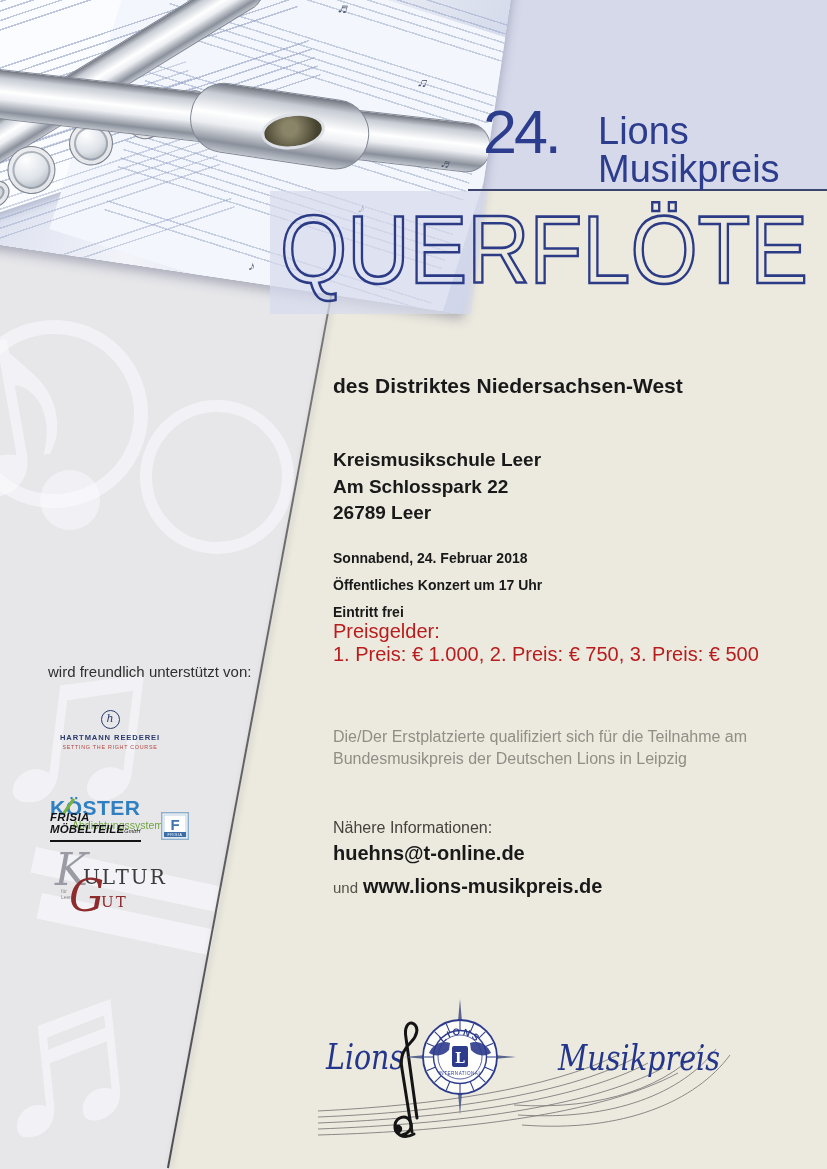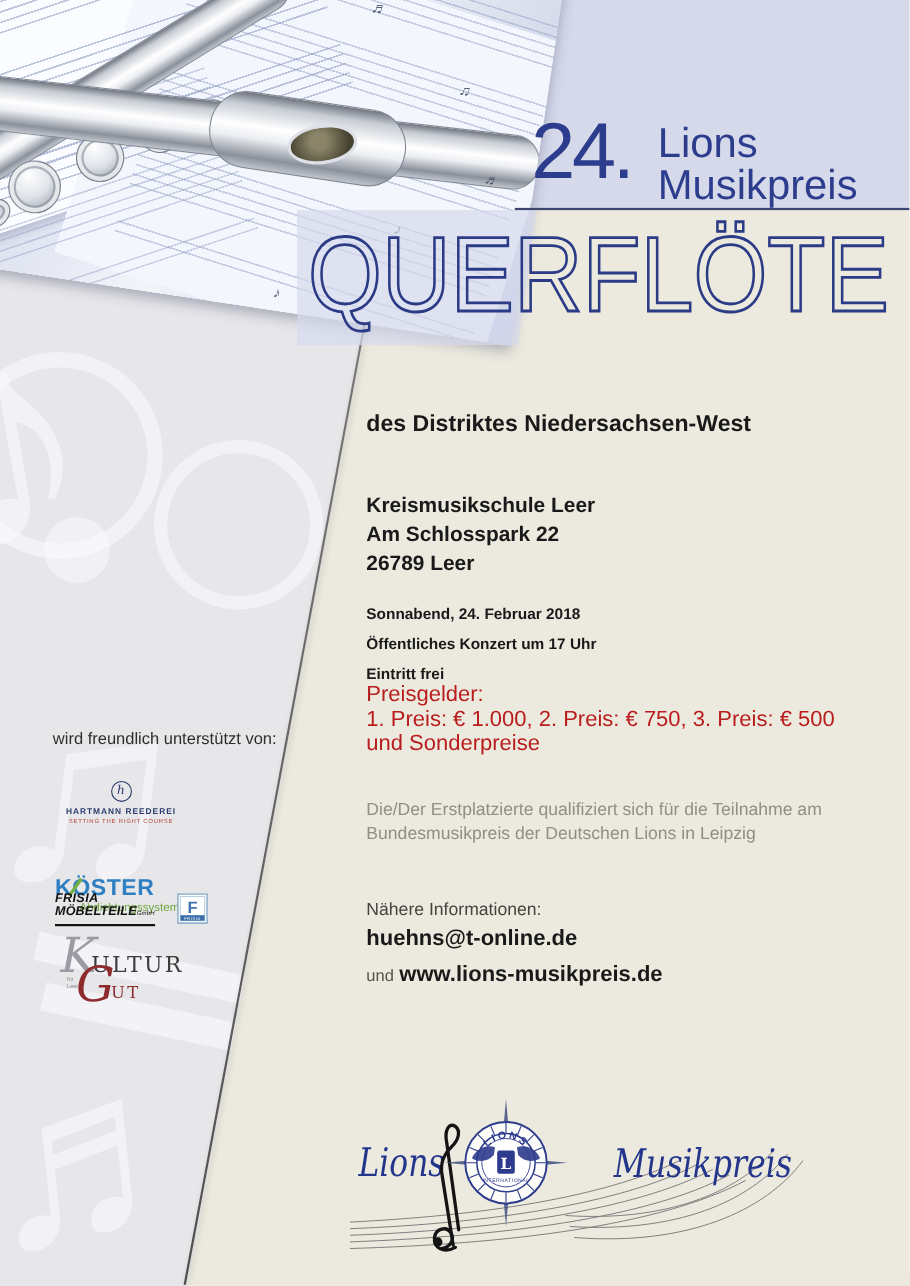--- a/index.html
+++ b/index.html
@@ -4,21 +4,21 @@
 <style>
   html,body{margin:0;padding:0;background:#ffffff;}
   .poster{
     position:relative;width:827px;height:1169px;overflow:hidden;
     background:#ece9df;font-family:"Liberation Sans",sans-serif;
   }
   
   .top-band{position:absolute;left:0;top:0;width:100%;height:190px;background:#d6d9ea;z-index:1;}
   .title-rule{position:absolute;left:468px;top:189px;right:0;height:2px;background:#3c4470;z-index:5;}
   
-  .edition{position:absolute;left:483px;top:102px;font-size:72px;line-height:1;letter-spacing:-3px;
+  .edition{position:absolute;left:483px;top:102px;font-size:61px;line-height:1;letter-spacing:-3px;
     color:#2d3d8e;z-index:6;}
   .brand{position:absolute;left:598px;top:112px;font-size:38px;line-height:38px;color:#2d3d8e;z-index:6;}
   .qsvg{position:absolute;left:266px;top:186px;z-index:6;}
   
   .photo{position:absolute;left:-107px;top:-78px;width:600px;height:350px;z-index:3;
     transform:rotate(8.5deg);overflow:hidden;
     background:linear-gradient(115deg,#eef1f8 0%,#d4daec 28%,#f2f4f9 55%,#c3cbe2 100%);
     box-shadow:0 5px 12px rgba(50,55,90,.35);}
   .sheet{position:absolute;background:#fbfcff;}
   .sheet1{left:-70px;top:-50px;width:460px;height:330px;transform:rotate(-27deg);box-shadow:3px 4px 10px rgba(90,100,140,.35);}
@@ -158,21 +158,20 @@
     <div>26789 Leer</div>
   </div>
   <div class="col event">
     <div>Sonnabend, 24. Februar 2018</div>
     <div>Öffentliches Konzert um 17 Uhr</div>
     <div>Eintritt frei</div>
   </div>
   <div class="col prizes">
     <div>Preisgelder:</div>
     <div>1. Preis: € 1.000, 2. Preis: € 750, 3. Preis: € 500</div>
-    <div>und Sonderpreise</div>
   </div>
   <div class="col qual">
     <div>Die/Der Erstplatzierte qualifiziert sich für die Teilnahme am</div>
     <div>Bundesmusikpreis der Deutschen Lions in Leipzig</div>
   </div>
   <div class="col contact-label">Nähere Informationen:</div>
   <div class="col email">huehns@t-online.de</div>
   <div class="col site-line">
     <span class="und">und</span><span>www.lions-musikpreis.de</span>
   </div>

